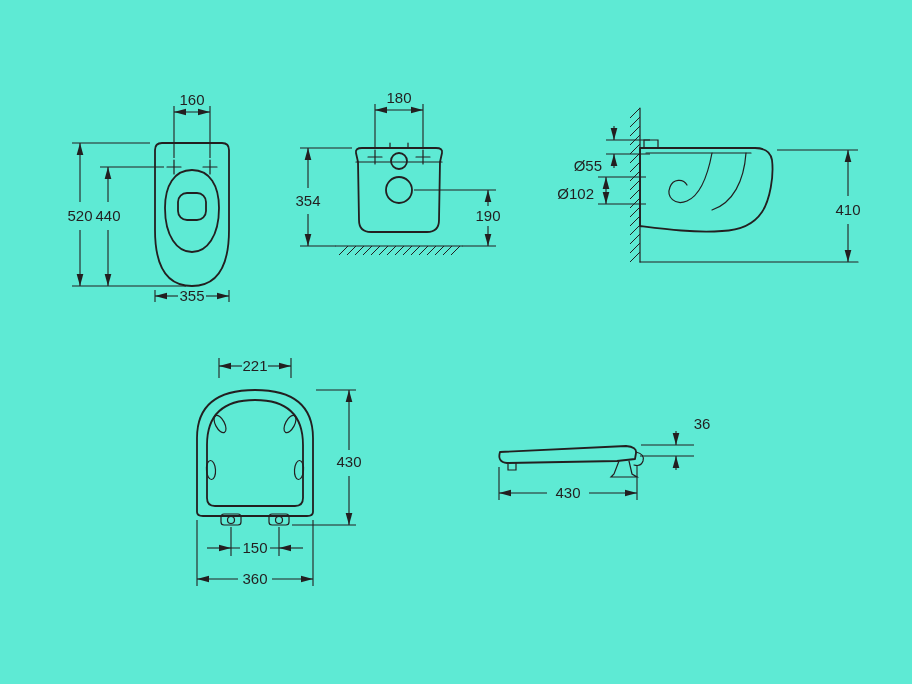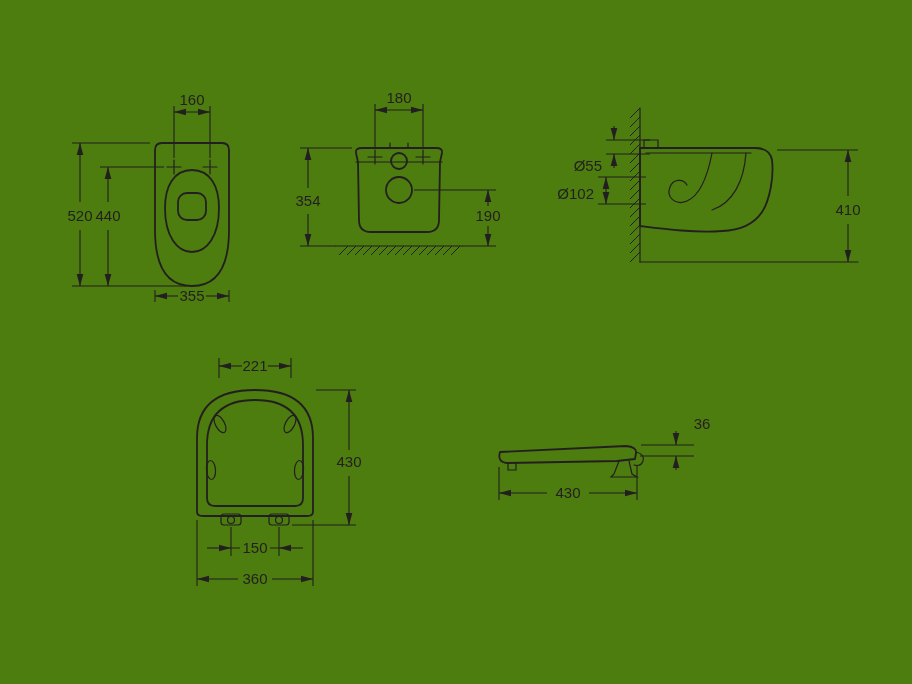--- a/index.html
+++ b/index.html
@@ -1,16 +1,16 @@
 <!DOCTYPE html>
 <html><head>
 <meta charset="utf-8">
 <style>
   html,body{margin:0;padding:0;background:#ffffff;width:912px;height:684px;overflow:hidden;}
-  .canvas{width:912px;height:684px;background:#4d7c0f;position:relative;}
+  .canvas{width:912px;height:684px;background:#5eead4;position:relative;}
   svg{display:block;}
   .outline{fill:none;stroke:#231f20;stroke-width:1.8;stroke-linejoin:round;stroke-linecap:round;}
   .thin{fill:none;stroke:#231f20;stroke-width:1.2;stroke-linecap:round;}
   .dim{fill:none;stroke:#231f20;stroke-width:1.1;}
   .hatch{fill:none;stroke:#231f20;stroke-width:1;}
   text.dimtxt{font-family:"Liberation Sans","DejaVu Sans",sans-serif;font-size:15px;fill:#231f20;text-anchor:middle;}
   text.end{text-anchor:end;}
 </style>
 </head>
 <body>

